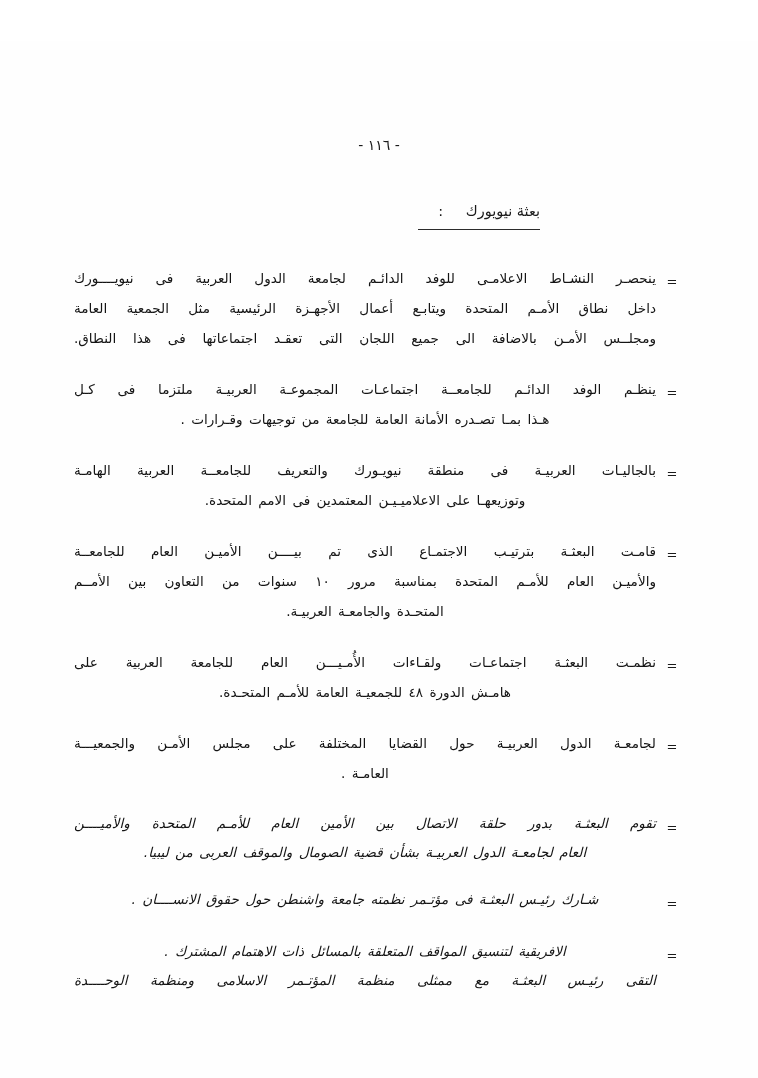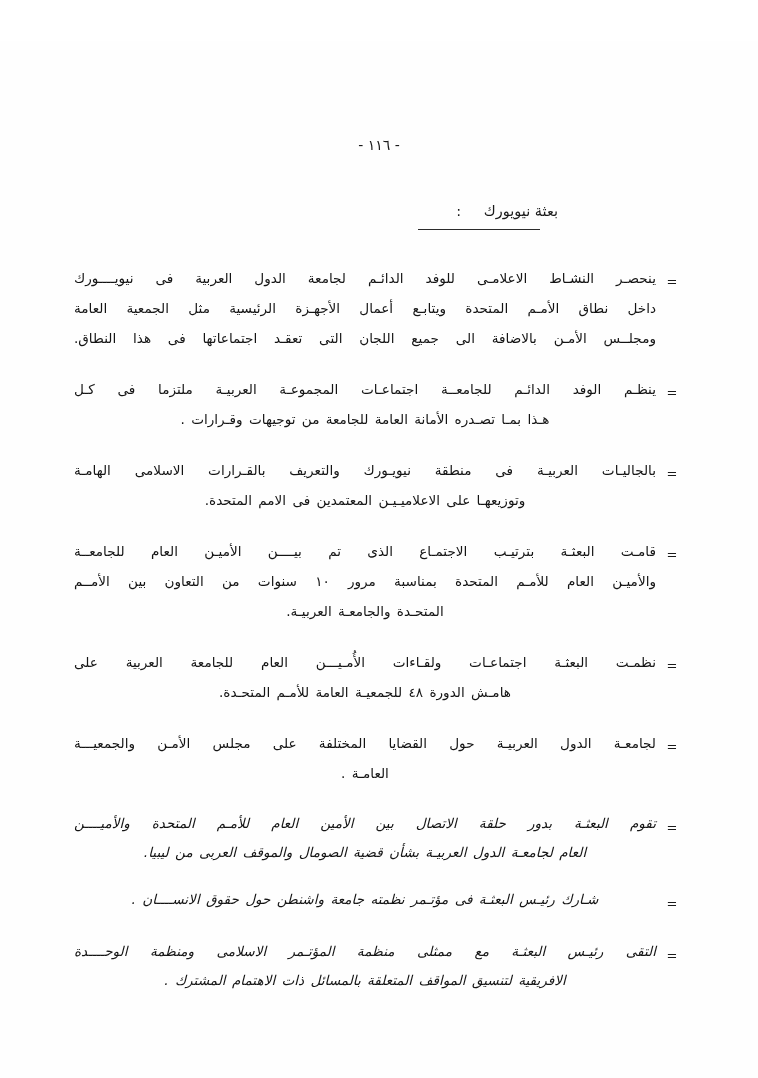--- a/index.html
+++ b/index.html
@@ -29,21 +29,21 @@
     left: 0;
     width: 758px;
     text-align: center;
     font-size: 14px;
     letter-spacing: 1px;
     color: #1a1a1a;
   }
   .section-heading {
     position: absolute;
     top: 162px;
-    right: 200px;
+    right: 218px;
     font-size: 14.5px;
     color: #1a1a1a;
     white-space: nowrap;
   }
   .section-heading .colon {
     display: inline-block;
     margin-right: 18px;
   }
   .heading-rule {
     position: absolute;
@@ -121,21 +121,21 @@
       <div class="bullet">=</div>
       <div class="item-text">
         <span class="ln l1">ينظـم الوفد الدائـم للجامعــة  اجتماعـات المجموعـة العربيـة ملتزما فى كـل</span>
         <span class="ln c">هـذا بمـا تصـدره الأمانة العامة للجامعة من توجيهات وقـرارات .</span>
       </div>
     </div>
 
     <div class="item">
       <div class="bullet">=</div>
       <div class="item-text">
-        <span class="ln l1">بالجاليـات العربيـة فى منطقة نيويـورك والتعريف بالقـرارات الاسلامى الهامـة</span>
+        <span class="ln l1">بالجاليـات العربيـة فى منطقة نيويـورك والتعريف للجامعــة العربية الهامـة</span>
         <span class="ln c">وتوزيعهـا  على الاعلاميـيـن المعتمدين فى الامم المتحدة.</span>
       </div>
     </div>
 
     <div class="item">
       <div class="bullet">=</div>
       <div class="item-text">
         <span class="ln l1">قامـت البعثـة  بترتيـب الاجتمـاع الذى تم  بيــــن الأميـن العام للجامعــة</span>
         <span class="ln l1">والأميـن العام للأمـم المتحدة بمناسبة مرور ١٠ سنوات من التعاون بين الأمــم</span>
         <span class="ln r">المتحـدة والجامعـة العربيـة.</span>
@@ -169,19 +169,19 @@
     <div class="item compact">
       <div class="bullet">=</div>
       <div class="item-text">
         <span class="ln c">شـارك رئيـس البعثـة فى مؤتـمر نظمته جامعة واشنطن حول حقوق الانســــان .</span>
       </div>
     </div>
 
     <div class="item compact">
       <div class="bullet">=</div>
       <div class="item-text">
+        <span class="ln c">الافريقية لتنسيق المواقف المتعلقة بالمسائل ذات الاهتمام المشترك .</span>
         <span class="ln l1">التقى رئيـس البعثـة  مع ممثلى منظمة المؤتـمر الاسلامى ومنظمة الوحــــدة</span>
-        <span class="ln c">الافريقية لتنسيق المواقف المتعلقة بالمسائل ذات الاهتمام المشترك .</span>
       </div>
     </div>
 
   </div>
 </div>
 
 </body></html>

